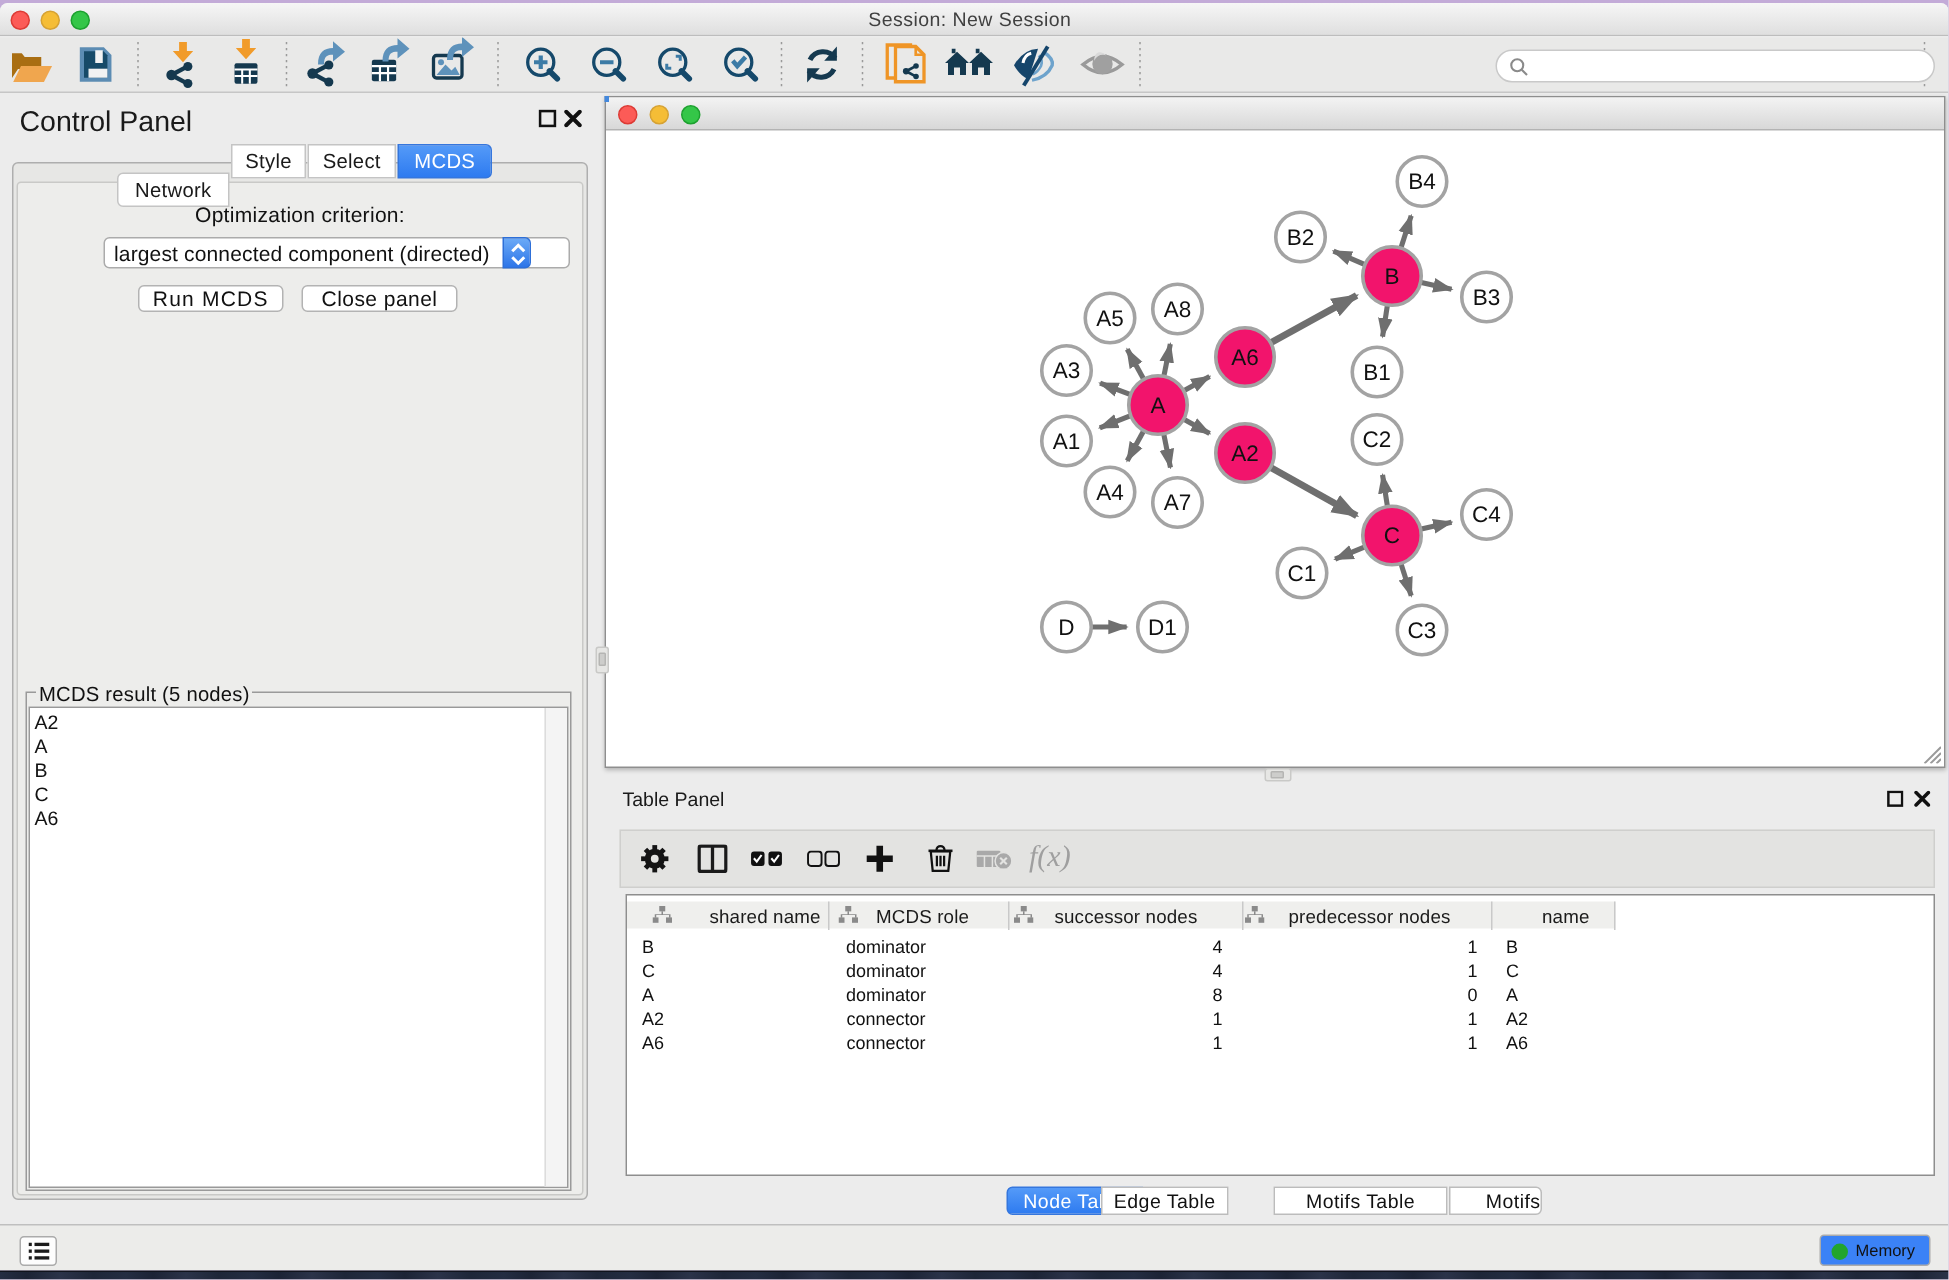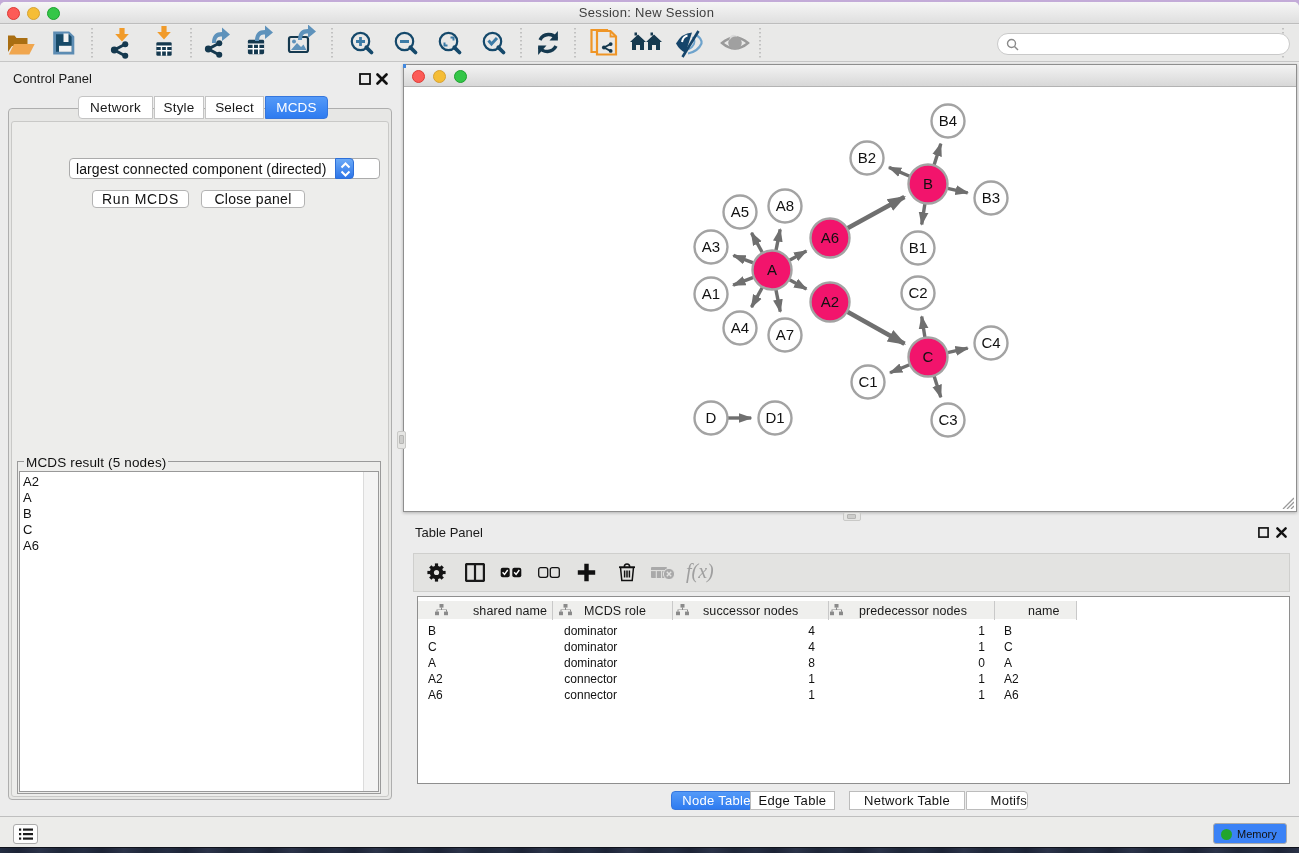--- a/index.html
+++ b/index.html
@@ -17,21 +17,21 @@
 #ttext { position:absolute; width:100%; top:3px; text-align:center; font-size:13px; letter-spacing:0.3px; color:#404040; transform:translateX(-3px); }
 
 
 #toolbar { left:0; top:23px; width:1299px; height:37px; background:#e9e9e8; border-bottom:1px solid #c6c6c6; }
 
 
 #search { left:997px; top:31px; width:293px; height:22px; background:#fff; border:1px solid #c9c9c9; border-radius:11px; }
 #search svg { position:absolute; left:8px; top:4px; }
 
 
-#cp-title { left:13px; top:69px; font-size:13px; color:#1a1a1a; }
+#cp-title { left:13px; top:69px; font-size:19px; color:#1a1a1a; }
 #cp-box { left:8px; top:106px; width:384px; height:692px; background:#e7e7e5; border:1px solid #aeaeae; border-radius:4px; }
 #cp-inner { left:11px; top:119px; width:378px; height:676px; background:#ededeb; border:1px solid #c9c9c7; border-radius:3px; }
 .tab { position:absolute; top:94px; height:23px; background:#fff; border:1px solid #c4c4c4; font-size:13.5px; letter-spacing:0.2px; color:#1a1a1a; text-align:center; line-height:22px; }
 .tabsel { background:linear-gradient(#549af8,#2e7bf0); color:#fff; border-color:#3576dd; }
 
 #optlabel { left:0px; top:133px; width:400px; text-align:center; font-size:14px; letter-spacing:0.2px; color:#111; }
 #combo { left:43px; top:156px; width:311px; height:21px; background:#fff; border:1px solid #ababab; border-radius:4px; font-size:14px; letter-spacing:0.1px; color:#111; line-height:20px; padding-left:6px;margin-left:26px; }
 #combo-btn { left:335px; top:156px; width:19px; height:21px; background:linear-gradient(#6baaf7,#2d75e8); border-radius:0 4px 4px 0; border:1px solid #2d6fd8; }
 .btn { position:absolute; height:18px; background:#fff; border:1px solid #b3b3b3; border-radius:4px; font-size:14px; letter-spacing:0.3px; color:#111; text-align:center; line-height:17px; }
 #btn-run { left:92px; top:188px; width:97px; letter-spacing:0.8px; }
@@ -227,25 +227,26 @@
 
   <div id="cp-title" class="abs">Control Panel</div>
   <svg class="abs" style="left:359px; top:71px" width="12" height="12" viewBox="0 0 12 12">
       <rect x="1" y="1" width="10" height="10" fill="none" stroke="#111" stroke-width="1.8"></rect>
     </svg>
   <svg class="abs" style="left:376px; top:71px" width="12" height="12" viewBox="0 0 12 12">
       <path d="M1.5 1.5 L10.5 10.5 M10.5 1.5 L1.5 10.5" stroke="#111" stroke-width="2.6" stroke-linecap="round"></path>
     </svg>
   <div id="cp-box" class="abs"></div>
   <div id="cp-inner" class="abs"></div>
-  <div class="tab" style="left:78px; width:75px; border-radius:4px 0 0 4px;">Network</div>
+  <div class="tab" style="left:78px; width:75px; border-radius:4px 0 0 4px;margin-top:19px;">Network</div>
   <div class="tab" style="left:154px; width:50px;">Style</div>
   <div class="tab" style="left:205px; width:59px;">Select</div>
   <div class="tab tabsel" style="left:265px; width:63px; border-radius:0 4px 4px 0;">MCDS</div>
 
+  <div id="optlabel" class="abs">Optimization criterion:</div>
   <div id="combo" class="abs">largest connected component (directed)</div>
   <div id="combo-btn" class="abs">
       <svg style="position:absolute;left:4px;top:3px" width="11" height="15" viewBox="0 0 11 15">
         <path d="M1.5 5.5 L5.5 1.5 L9.5 5.5 M1.5 9.5 L5.5 13.5 L9.5 9.5" fill="none" stroke="#fff" stroke-width="2"></path>
       </svg>
     </div>
   <div id="btn-run" class="btn">Run MCDS</div>
   <div id="btn-close" class="btn">Close panel</div>
 
   <div id="grp" class="abs"></div>
@@ -470,22 +471,22 @@
       <div class="thsep" style="left:658px"></div>
     </div>
     <div class="cell" style="left:10px; top:26px; line-height:16px;">B<br>C<br>A<br>A2<br>A6</div>
     <div class="cell" style="left:146px; top:26px; line-height:16px;text-align:center;">dominator<br>dominator<br>dominator<br>connector<br>connector</div>
     <div class="cell" style="left:300px; top:26px; width:97px; line-height:16px; text-align:right;">4<br>4<br>8<br>1<br>1</div>
     <div class="cell" style="left:470px; top:26px; width:97px; line-height:16px; text-align:right;">1<br>1<br>0<br>1<br>1</div>
     <div class="cell" style="left:586px; top:26px; line-height:16px;">B<br>C<br>A<br>A2<br>A6</div>
   </div>
 
   <div class="btab btabsel" style="left:671px; width:91px; border-radius:4px 0 0 4px;">Node Table</div>
-  <div class="btab" style="left:734px; width:85px;margin-left:16px;">Edge Table</div>
-  <div class="btab" style="left:849px; width:116px;">Network Table</div>
+  <div class="btab" style="left:734px; width:85px;">Edge Table</div>
+  <div class="btab" style="left:849px; width:116px;">Motifs Table</div>
   <div class="btab" style="left:966px; width:62px; border-radius:0 4px 4px 0;text-align:right;">Motifs</div>
 
   <div id="status" class="abs"></div>
   <div id="listbtn" class="abs">
       <svg style="position:absolute;left:5px;top:3px" width="14" height="13" viewBox="0 0 14 13">
         <g fill="#1a1a1a">
           <rect x="0" y="0.5" width="2.2" height="2.2"></rect>
           <rect x="0" y="5" width="2.2" height="2.2"></rect>
           <rect x="0" y="9.5" width="2.2" height="2.2"></rect>
           <rect x="4" y="0.5" width="10" height="2.2"></rect>

